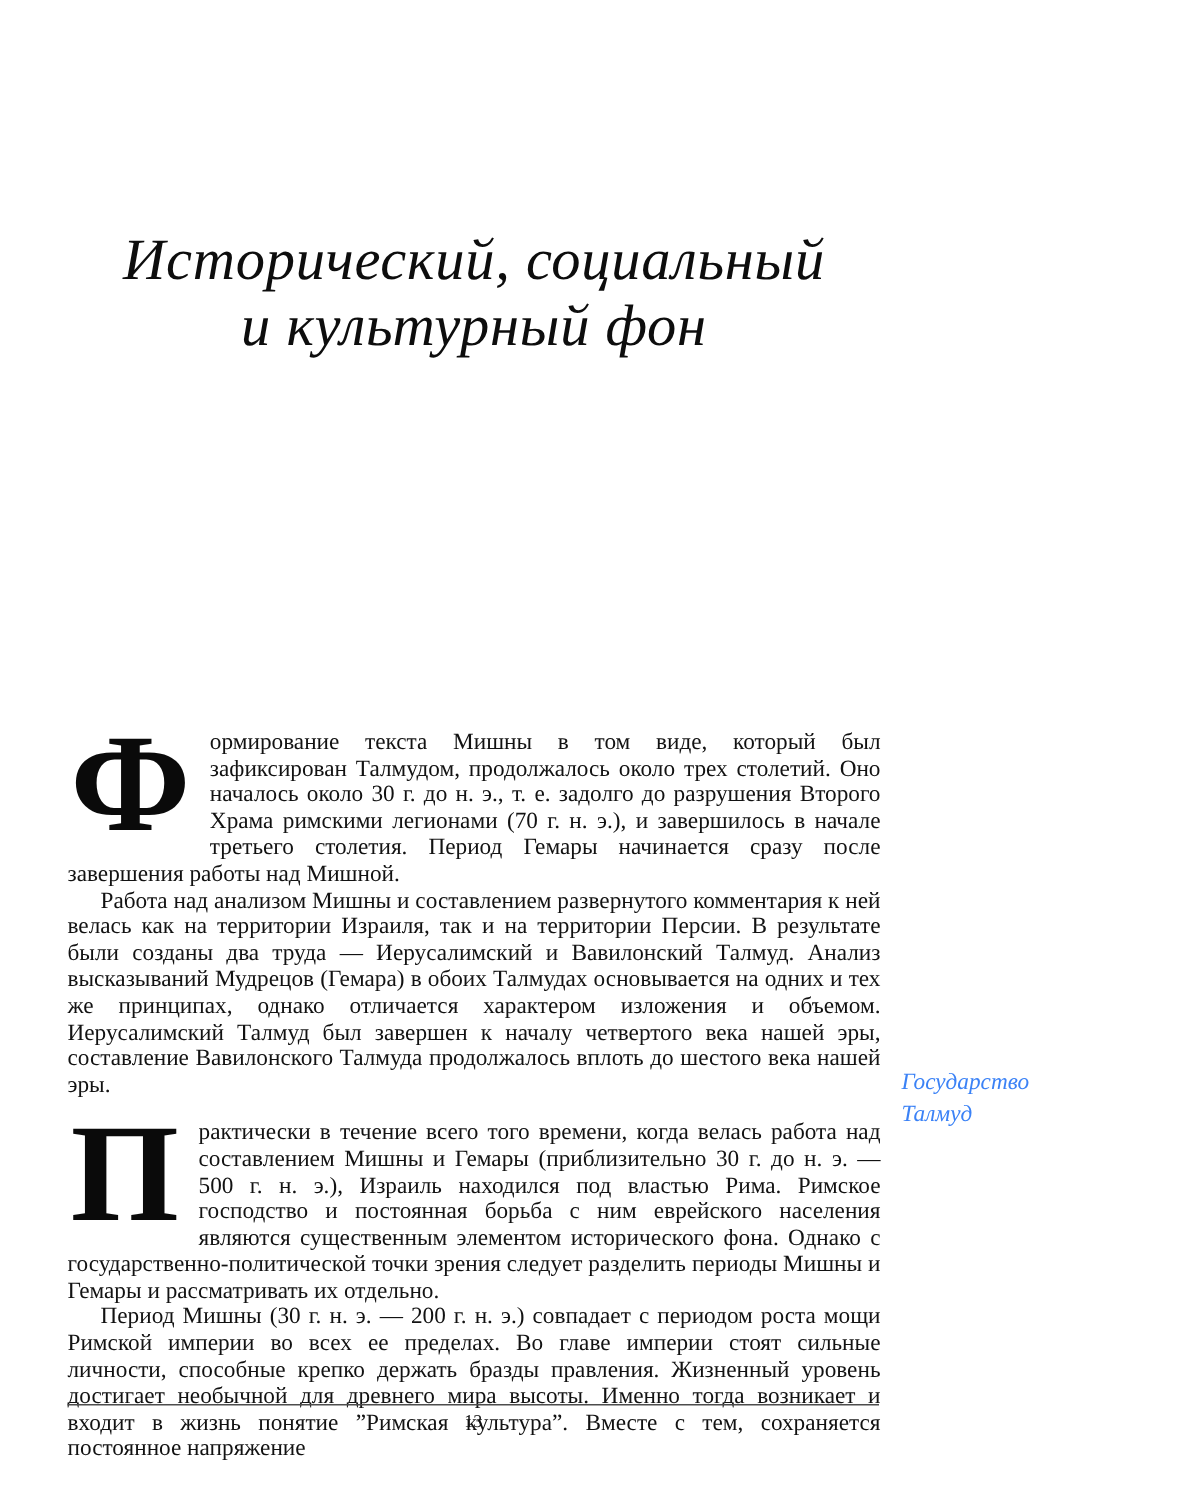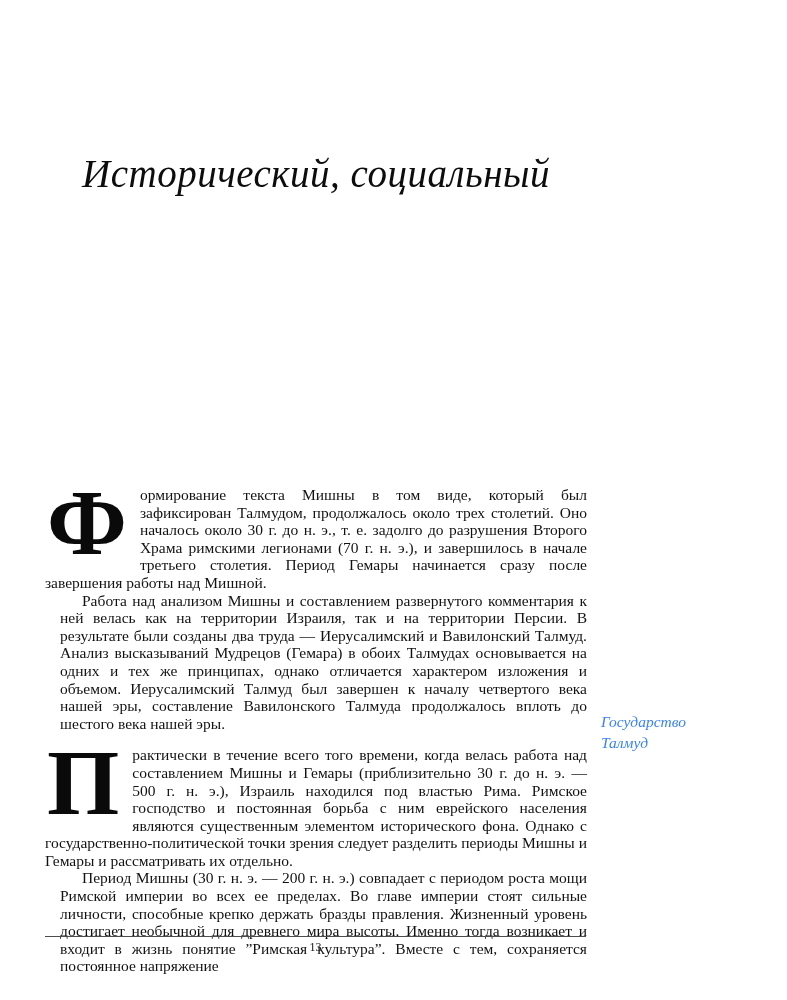--- a/index.html
+++ b/index.html
@@ -38,21 +38,21 @@
     top: 486px;
     width: 542px;
     font-size: 15.5px;
     line-height: 17.6px;
     text-align: justify;
     color: #121212;
   }
 
   .para { margin: 0; }
 
-  .para.indent { text-indent: 22px; margin-left: 15px; }
+  .para.indent { text-indent: 22px; }
 
   .para.section-start { margin-top: 14px; }
 
   .dropcap {
     float: left;
     font-size: 93px;
     line-height: 69px;
     height: 70px;
     font-weight: 700;
     margin: 2px 13px 0 2px;
@@ -91,20 +91,21 @@
     color: #111111;
   }
 </style>
 </head>
 <body>
 
 <div class="page">
 
   <header class="chapter-title">
     <div class="title-line">Исторический, социальный</div>
+    <div class="title-line">и культурный фон</div>
   </header>
 
   <main class="text-column">
 
     <p class="para"><span class="dropcap">Ф</span><span>ормирование текста Мишны в том виде, который был зафиксирован Талмудом, продолжалось около трех столетий. Оно началось около 30 г. до н. э., т. е. задолго до разрушения Второго Храма римскими легионами (70 г. н. э.), и завершилось в начале третьего столетия. Период Гемары начинается сразу после завершения работы над Мишной.</span></p>
 
     <p class="para indent">Работа над анализом Мишны и составлением развернутого комментария к ней велась как на территории Израиля, так и на территории Персии. В результате были созданы два труда — Иерусалимский и Вавилонский Талмуд. Анализ высказываний Мудрецов (Гемара) в обоих Талмудах основывается на одних и тех же принципах, однако отличается характером изложения и объемом. Иерусалимский Талмуд был завершен к началу четвертого века нашей эры, составление Вавилонского Талмуда продолжалось вплоть до шестого века нашей эры.</p>
 
     <p class="para section-start"><span class="dropcap">П</span><span>рактически в течение всего того времени, когда велась работа над составлением Мишны и Гемары (приблизительно 30 г. до н. э. — 500 г. н. э.), Израиль находился под властью Рима. Римское господство и постоянная борьба с ним еврейского населения являются существенным элементом исторического фона. Однако с государственно-политической точки зрения следует разделить периоды Мишны и Гемары и рассматривать их отдельно.</span></p>
 

